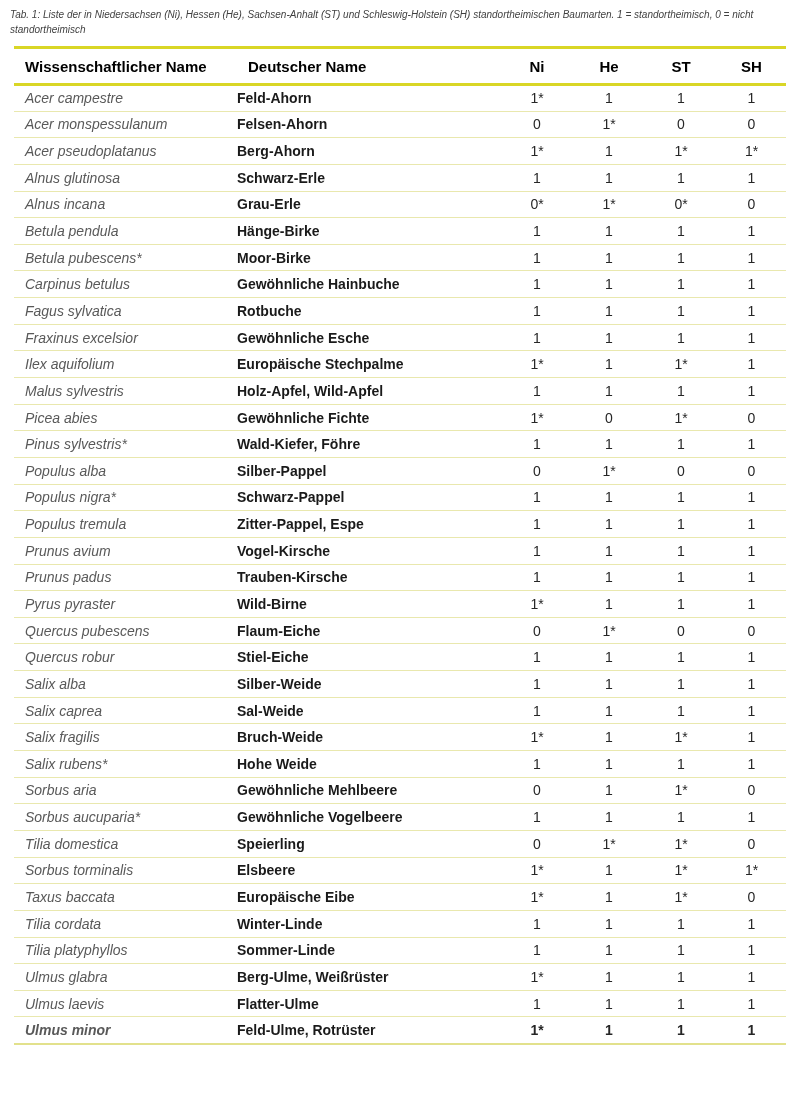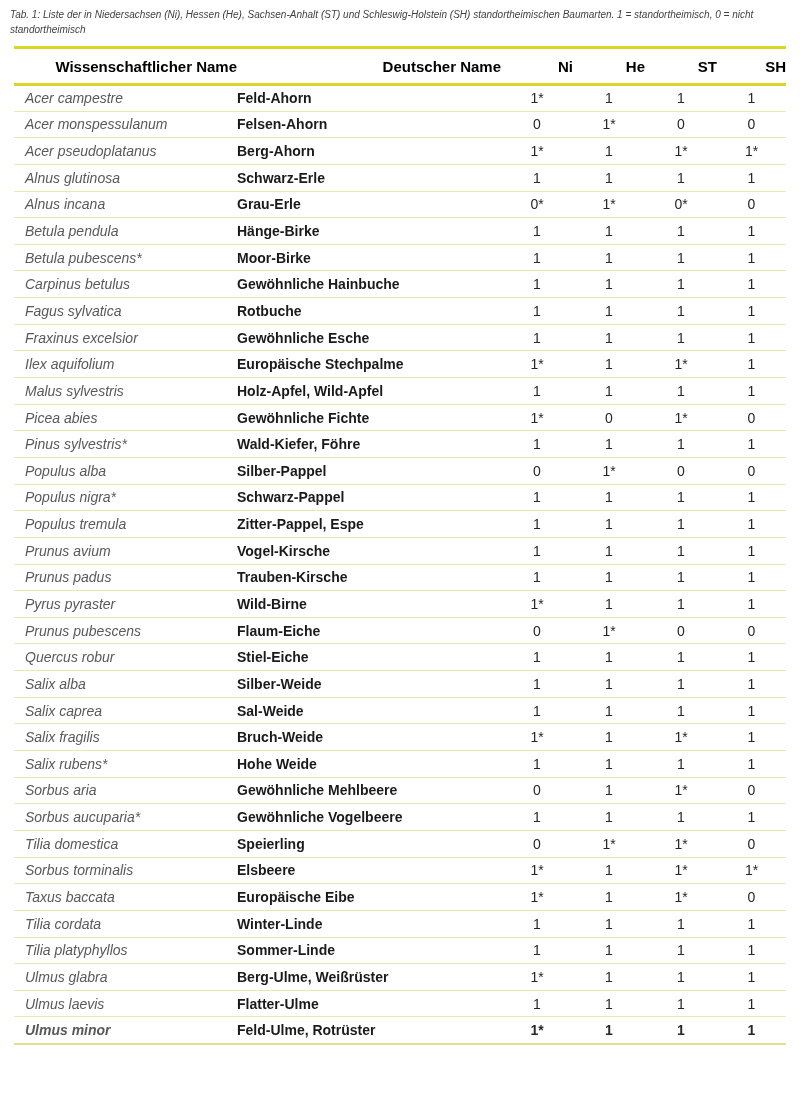--- a/index.html
+++ b/index.html
@@ -39,25 +39,25 @@
   col.c-num{width:72px;}
   col.c-num-last{width:69px;}
   thead th{
     height:37px;
     border-top:3px solid var(--accent);
     border-bottom:3px solid var(--accent);
     font-size:15px;
     font-weight:bold;
     color:#000;
     vertical-align:middle;
-    text-align:right;
+    text-align:left;
     padding:0;
   }
   thead th.lbl{padding-left:11px;}
-  thead th.num{text-align:right;}
+  thead th.num{text-align:center;}
   tbody td{
     height:26.65px;
     border-bottom:1.5px solid var(--rowline);
     font-size:14px;
     vertical-align:middle;
     padding:0;
     white-space:nowrap;
     overflow:hidden;
   }
   tbody tr:last-child td{border-bottom:2px solid var(--rowline-bottom);font-weight:bold;}
@@ -255,21 +255,21 @@
         </tr>
         <tr>
           <td class="sci">Pyrus pyraster</td>
           <td class="ger">Wild-Birne</td>
           <td class="val">1*</td>
           <td class="val">1</td>
           <td class="val">1</td>
           <td class="val">1</td>
         </tr>
         <tr>
-          <td class="sci">Prunus pubescens</td>
+          <td class="sci">Quercus pubescens</td>
           <td class="ger">Flaum-Eiche</td>
           <td class="val">0</td>
           <td class="val">1*</td>
           <td class="val">0</td>
           <td class="val">0</td>
         </tr>
         <tr>
           <td class="sci">Quercus robur</td>
           <td class="ger">Stiel-Eiche</td>
           <td class="val">1</td>

